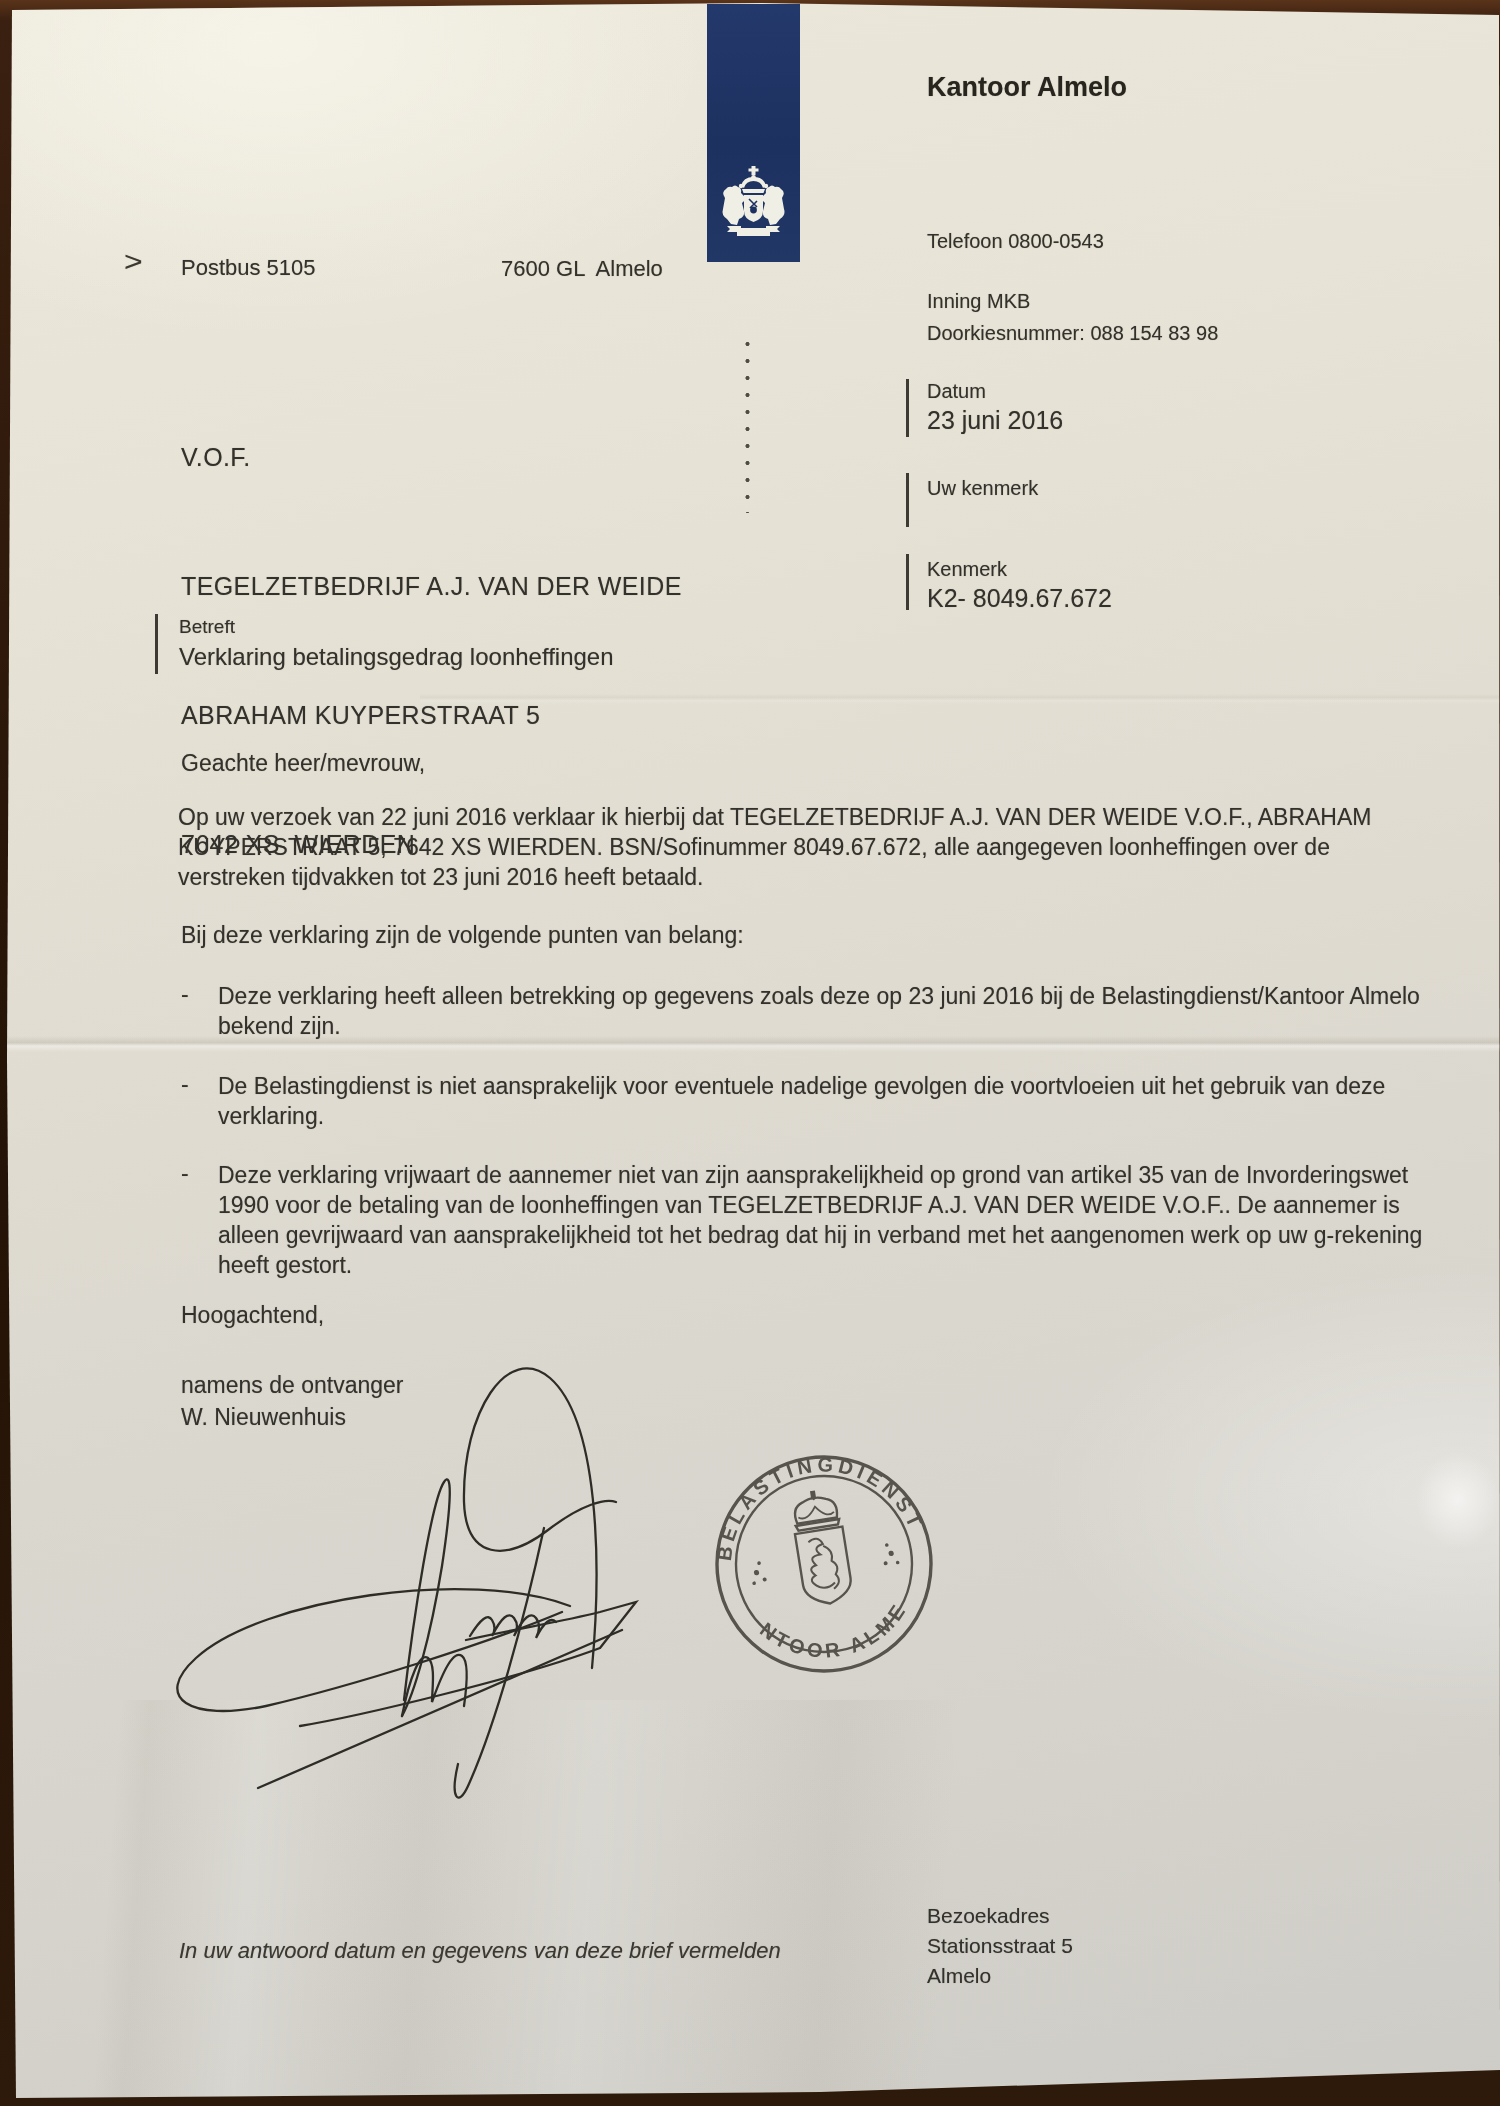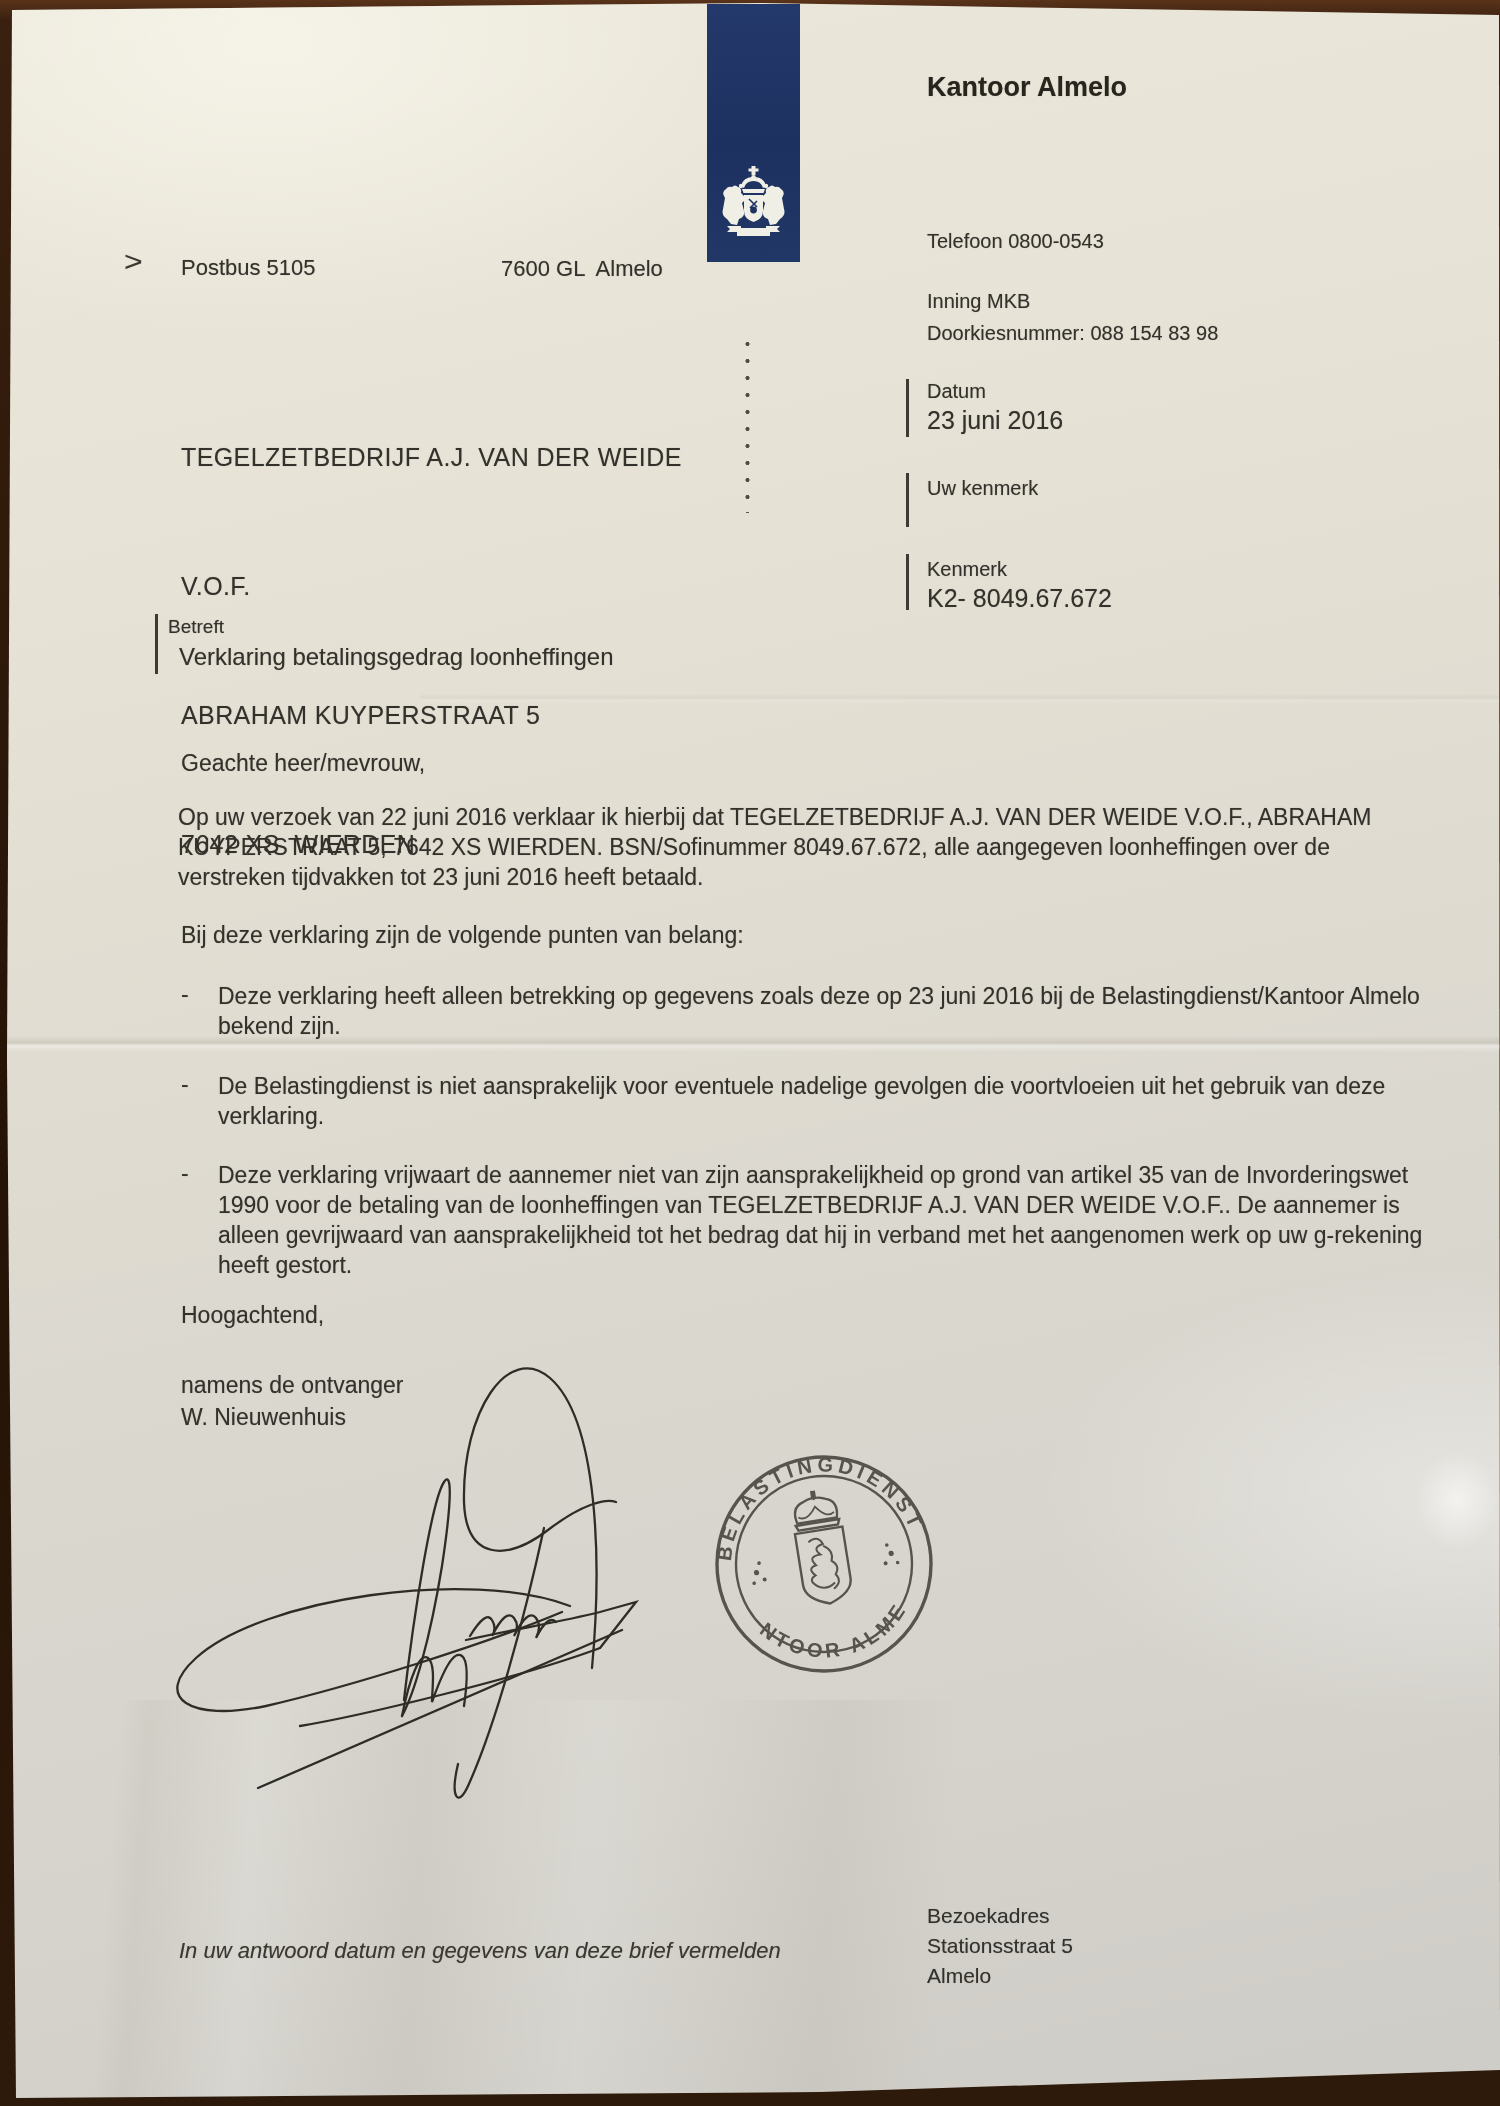--- a/index.html
+++ b/index.html
@@ -48,21 +48,21 @@
   .recipient{left:181px;top:350px;font-size:25px;line-height:43px;letter-spacing:.4px;}
   .dotline{
     position:absolute;left:745px;top:341px;width:5px;height:172px;
     background-image:radial-gradient(circle at 2.5px 3px,#4e4c44 1.7px,rgba(0,0,0,0) 2.4px);
     background-size:5px 17px;background-repeat:repeat-y;
   }
   .metabar{position:absolute;left:906px;width:3px;background:#3c3a33;}
   .m-label{font-size:20px;}
   .m-value{font-size:25px;}
   .betreft-bar{position:absolute;left:155px;top:614px;width:3px;height:60px;background:#3c3a33;}
-  .betreft-label{left:168px;top:616px;font-size:19px;}
+  .betreft-label{left:179px;top:616px;font-size:19px;}
   .betreft-value{left:179px;top:643px;font-size:24px;}
   .body-txt{font-size:23px;line-height:30px;}
   .bullet-marker{position:absolute;left:181px;width:14px;font-size:23px;}
   .bullet-text{position:absolute;left:218px;width:1230px;font-size:23px;line-height:30px;}
   .sig-svg{position:absolute;left:110px;top:1330px;width:560px;height:500px;}
   .stamp{position:absolute;left:698px;top:1438px;width:252px;height:252px;transform:rotate(-9deg);opacity:.88;}
   .footer-note{left:179px;top:1938px;font-size:22px;font-style:italic;color:#3a3831;}
   .visit{left:927px;font-size:21px;}
 </style>
 </head>
@@ -98,22 +98,22 @@
         </g>
       </svg>
     </div>
 
     <div class="txt office-title">Kantoor Almelo</div>
     <div class="txt return-marker">&gt;</div>
     <div class="txt postbus">Postbus 5105</div>
     <div class="txt postcode-city">7600 GL  Almelo</div>
 
     <div class="txt recipient">
+      <div>V.O.F.</div>
       <div>TEGELZETBEDRIJF A.J. VAN DER WEIDE</div>
-      <div>V.O.F.</div>
       <div>ABRAHAM KUYPERSTRAAT 5</div>
       <div>7642 XS  WIERDEN</div>
     </div>
     <div class="dotline"></div>
 
     <div class="txt m-label" style="left:927px;top:230px;">Telefoon 0800-0543</div>
     <div class="txt m-label" style="left:927px;top:290px;">Inning MKB</div>
     <div class="txt m-label" style="left:927px;top:322px;">Doorkiesnummer: 088 154 83 98</div>
 
     <div class="metabar" style="top:379px;height:58px;"></div>

